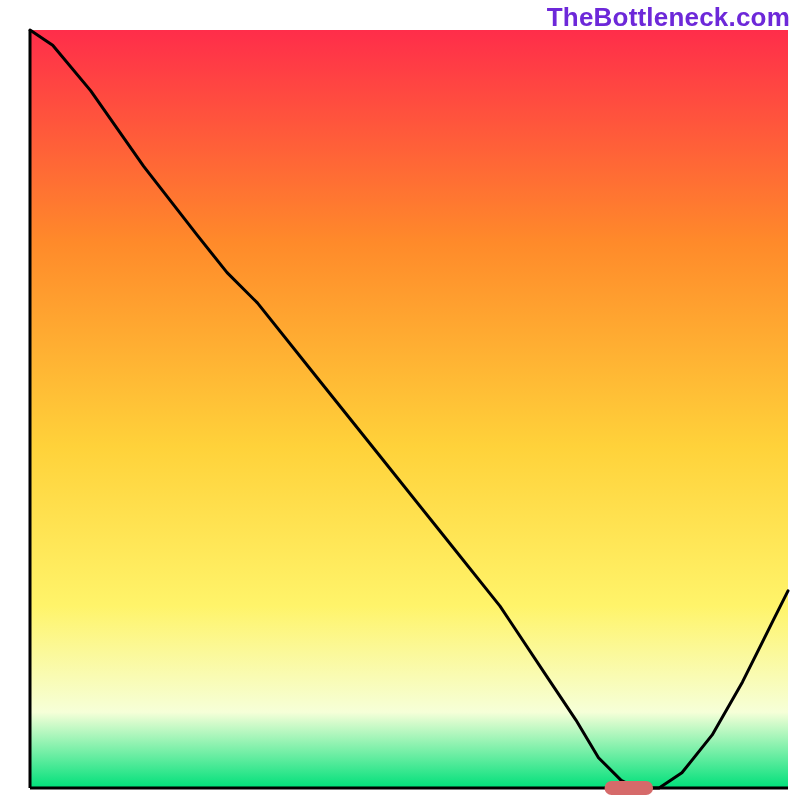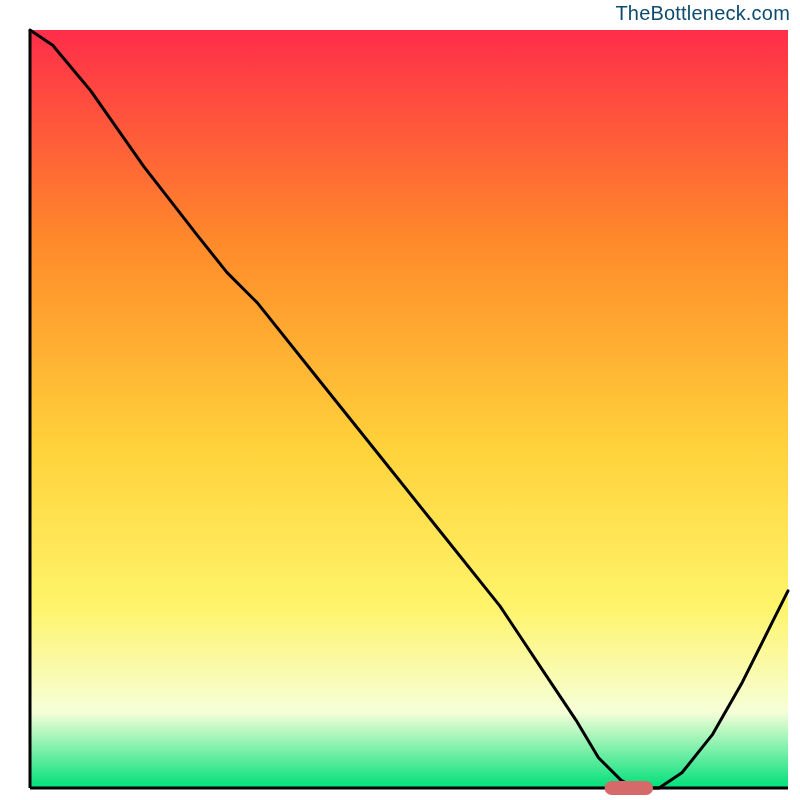--- a/index.html
+++ b/index.html
@@ -13,23 +13,23 @@
   }
   .stage {
     position: relative;
     width: 800px;
     height: 800px;
   }
   .watermark {
     position: absolute;
     top: 2px;
     right: 10px;
-    font-size: 20px;
-    font-weight: 400;
-    color: #0c4a6e;
+    font-size: 26px;
+    font-weight: 700;
+    color: #6d28d9;
     letter-spacing: 0.2px;
   }
   svg.plot {
     position: absolute;
     inset: 0;
     width: 800px;
     height: 800px;
     display: block;
   }
 </style>

